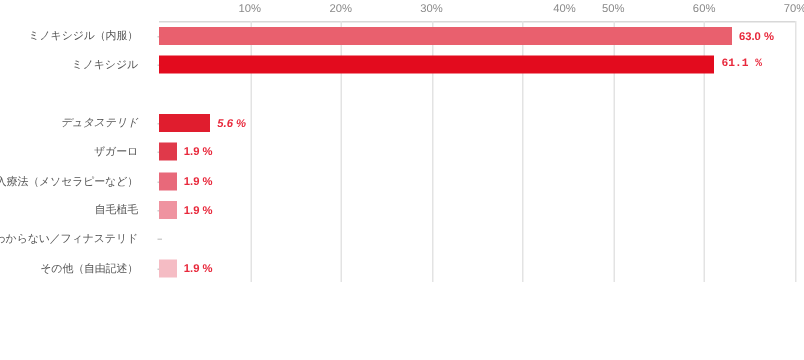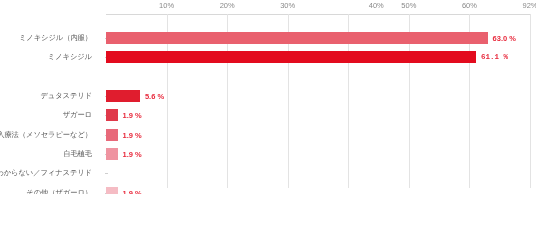--- a/index.html
+++ b/index.html
@@ -19,21 +19,21 @@
   
   .ticks{position:absolute;left:0;top:0px;width:536px;height:14px;}
   .tick-label{
     position:absolute;top:1px;
     font-size:7.5px;color:#8a8a8a;
     transform:translateX(-50%);
     white-space:nowrap;
   }
 
   
-  .rows{position:absolute;left:0;top:28px;width:503px;height:180px;}
+  .rows{position:absolute;left:0;top:14px;width:503px;height:180px;}
   .row{position:absolute;left:0;width:536px;height:19.4px;}
   .row-label{
     position:absolute;right:444px;  
     top:50%;transform:translateY(-50%);
     font-size:7.3px;color:#555555;
     white-space:nowrap;text-align:right;
     letter-spacing:-0.1px;
   }
   .bar{
     position:absolute;left:106px;
@@ -53,21 +53,21 @@
 
 <div id="chart-root">
 
   <div class="ticks">
       <div class="tick-label" style="left: 166.571px;">10%</div>
       <div class="tick-label" style="left: 227.143px;">20%</div>
       <div class="tick-label" style="left: 287.714px;">30%</div>
       <div class="tick-label" style="left: 348.286px; margin-left: 28px;">40%</div>
       <div class="tick-label" style="left: 408.857px;">50%</div>
       <div class="tick-label" style="left: 469.429px;">60%</div>
-      <div class="tick-label" style="left: 530px;">92%</div>
+      <div class="tick-label" style="left: 530px;">70%</div>
     </div>
   <div class="axis-top"></div>
   <div class="grid">
       <div class="gridline" style="left: 166.571px; top: 14px; height: 174px; position: absolute;"></div>
       <div class="gridline" style="left: 227.143px; top: 14px; height: 174px; position: absolute;"></div>
       <div class="gridline" style="left: 287.714px; top: 14px; height: 174px; position: absolute;"></div>
       <div class="gridline" style="left: 348.286px; top: 14px; height: 174px; position: absolute;"></div>
       <div class="gridline" style="left: 408.857px; top: 14px; height: 174px; position: absolute;"></div>
       <div class="gridline" style="left: 469.429px; top: 14px; height: 174px; position: absolute;"></div>
       <div class="gridline" style="left: 530px; top: 14px; height: 174px; position: absolute;"></div>
@@ -78,21 +78,21 @@
         <div class="row-label">ミノキシジル（内服）</div>
         <div class="bar" style="width: 381.6px; background: rgb(233, 96, 110);"></div>
         <div class="bar-value" style="left: 492.6px;">63.0 %</div>
       </div>
       <div class="row" style="top: 19.4px;">
         <div class="tick-mark"></div>
         <div class="row-label">ミノキシジル</div>
         <div class="bar" style="width: 370.091px; background: rgb(227, 11, 30);"></div>
         <div class="bar-value" style="left: 481.091px; font-family: Liberation Mono, monospace;">61.1 %</div>
       </div>
-      <div class="row" style="top: 58.2px;">
+      <div class="row" style="top: 58.2px; font-style: italic;">
         <div class="tick-mark"></div>
         <div class="row-label">デュタステリド</div>
         <div class="bar" style="width: 33.92px; background: rgb(224, 29, 46);"></div>
         <div class="bar-value" style="left: 144.92px;">5.6 %</div>
       </div>
       <div class="row" style="top: 77.6px;">
         <div class="tick-mark"></div>
         <div class="row-label">ザガーロ</div>
         <div class="bar" style="width: 11.5086px; background: rgb(224, 57, 74);"></div>
         <div class="bar-value" style="left: 122.509px;">1.9 %</div>
@@ -108,19 +108,19 @@
         <div class="row-label">自毛植毛</div>
         <div class="bar" style="width: 11.5086px; background: rgb(239, 147, 160);"></div>
         <div class="bar-value" style="left: 122.509px;">1.9 %</div>
       </div>
       <div class="row" style="top: 135.8px;">
         <div class="tick-mark"></div>
         <div class="row-label">わからない／フィナステリド</div>
       </div>
       <div class="row" style="top: 155.2px;">
         <div class="tick-mark"></div>
-        <div class="row-label">その他（ザガーロ）</div>
+        <div class="row-label">その他（自由記述）</div>
         <div class="bar" style="width: 11.5086px; background: rgb(245, 188, 196);"></div>
         <div class="bar-value" style="left: 122.509px;">1.9 %</div>
       </div>
     </div>
 
 </div>
 
 </body></html>

